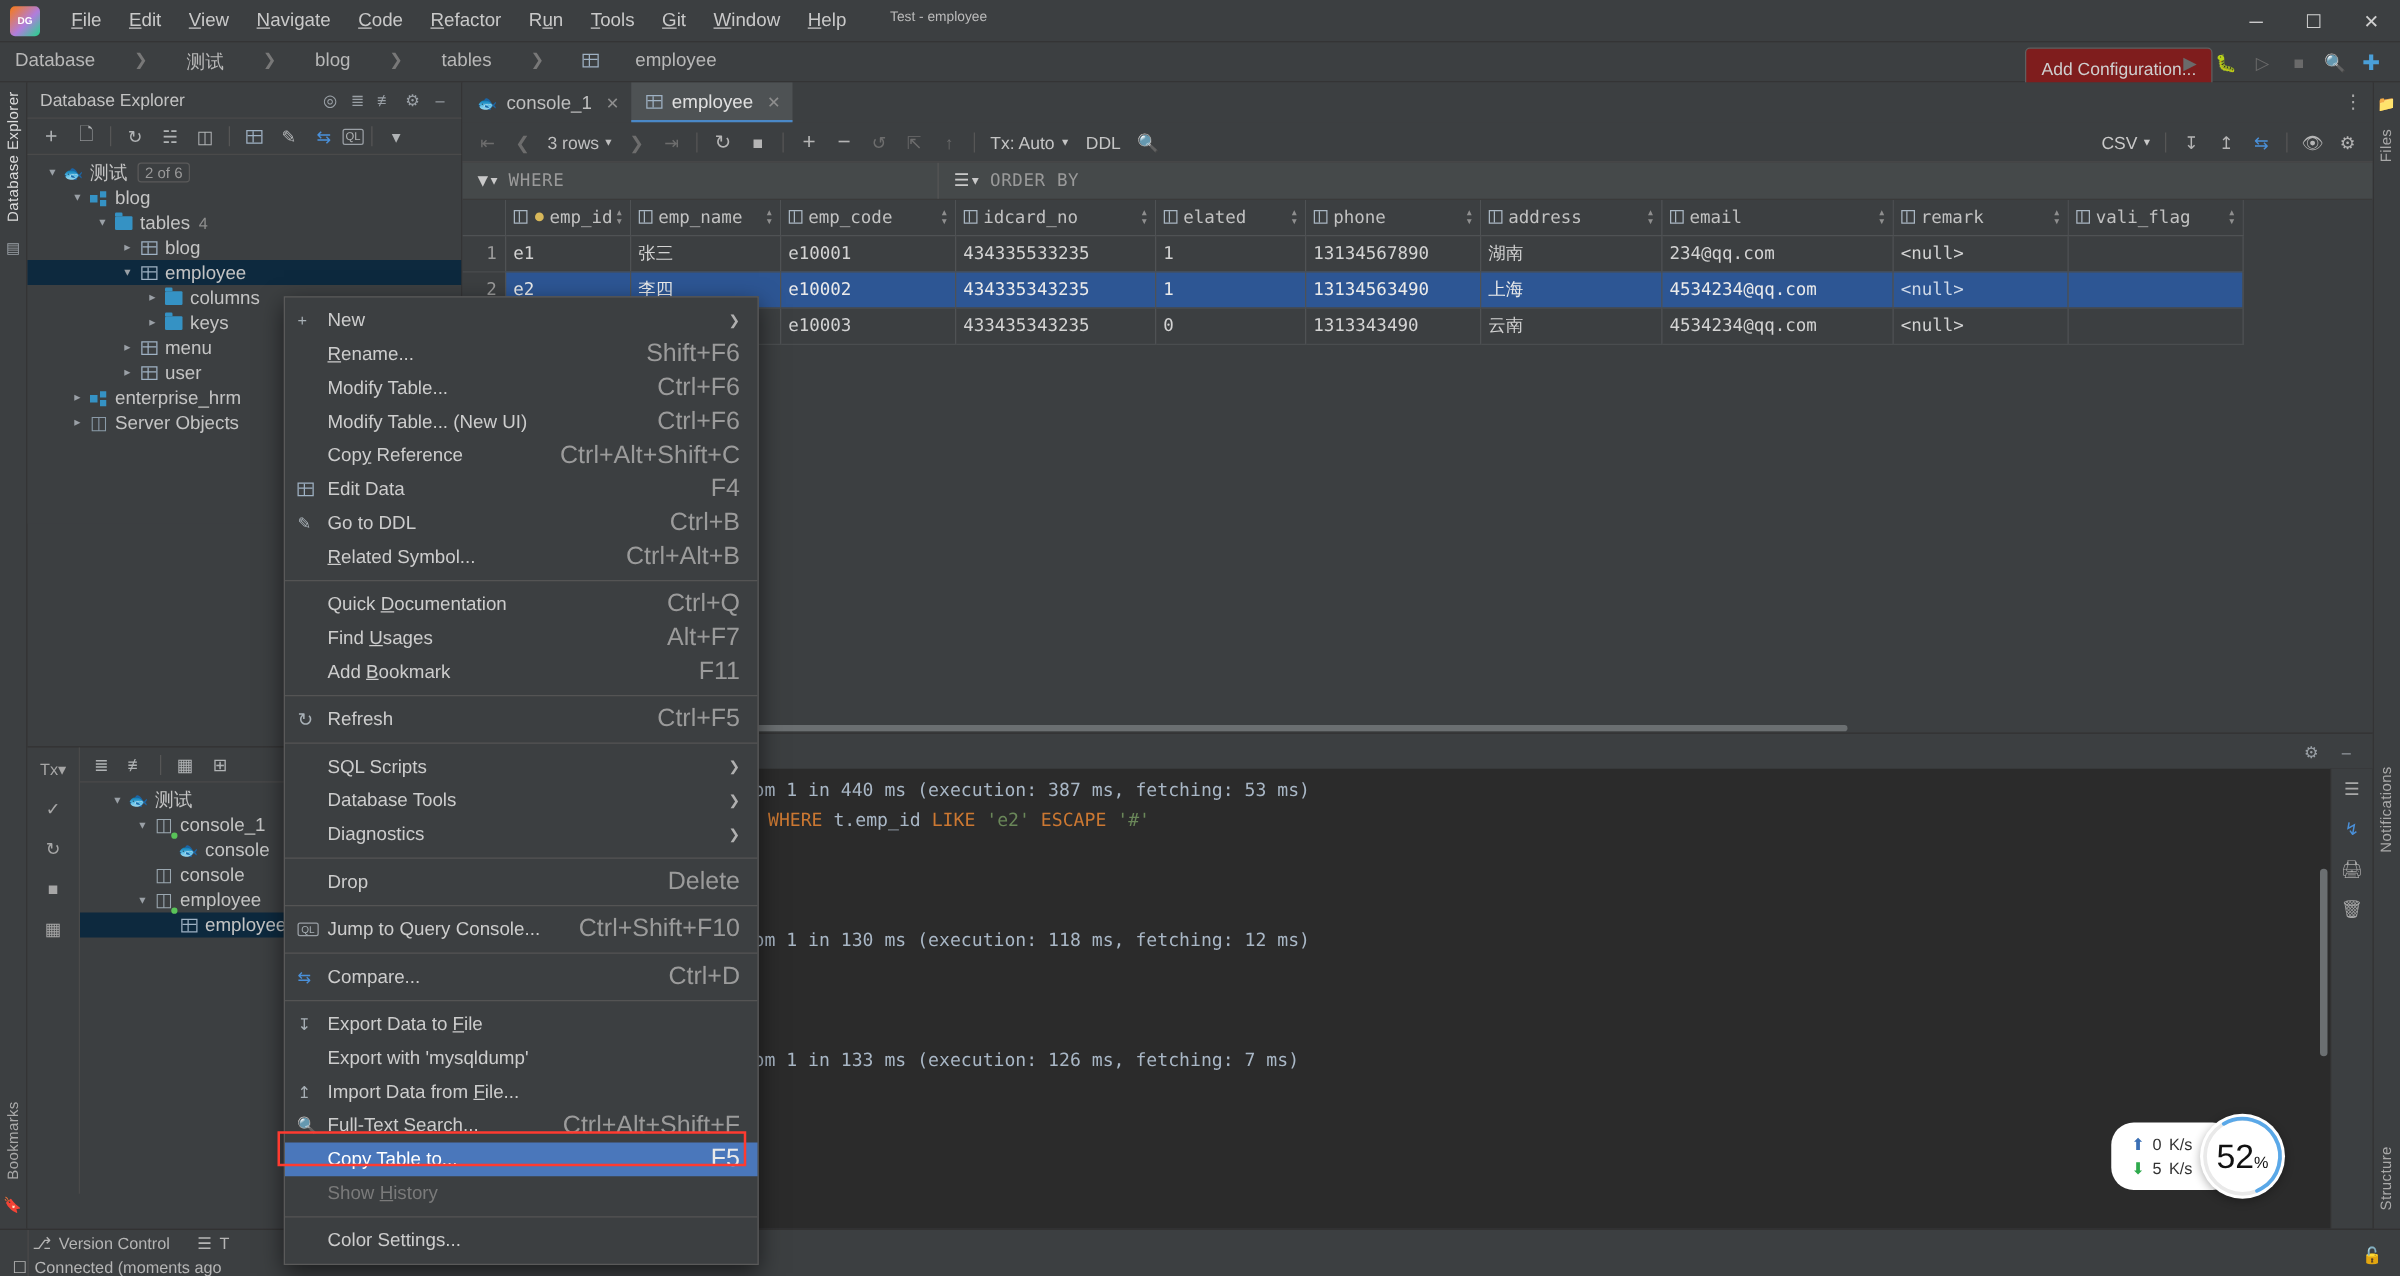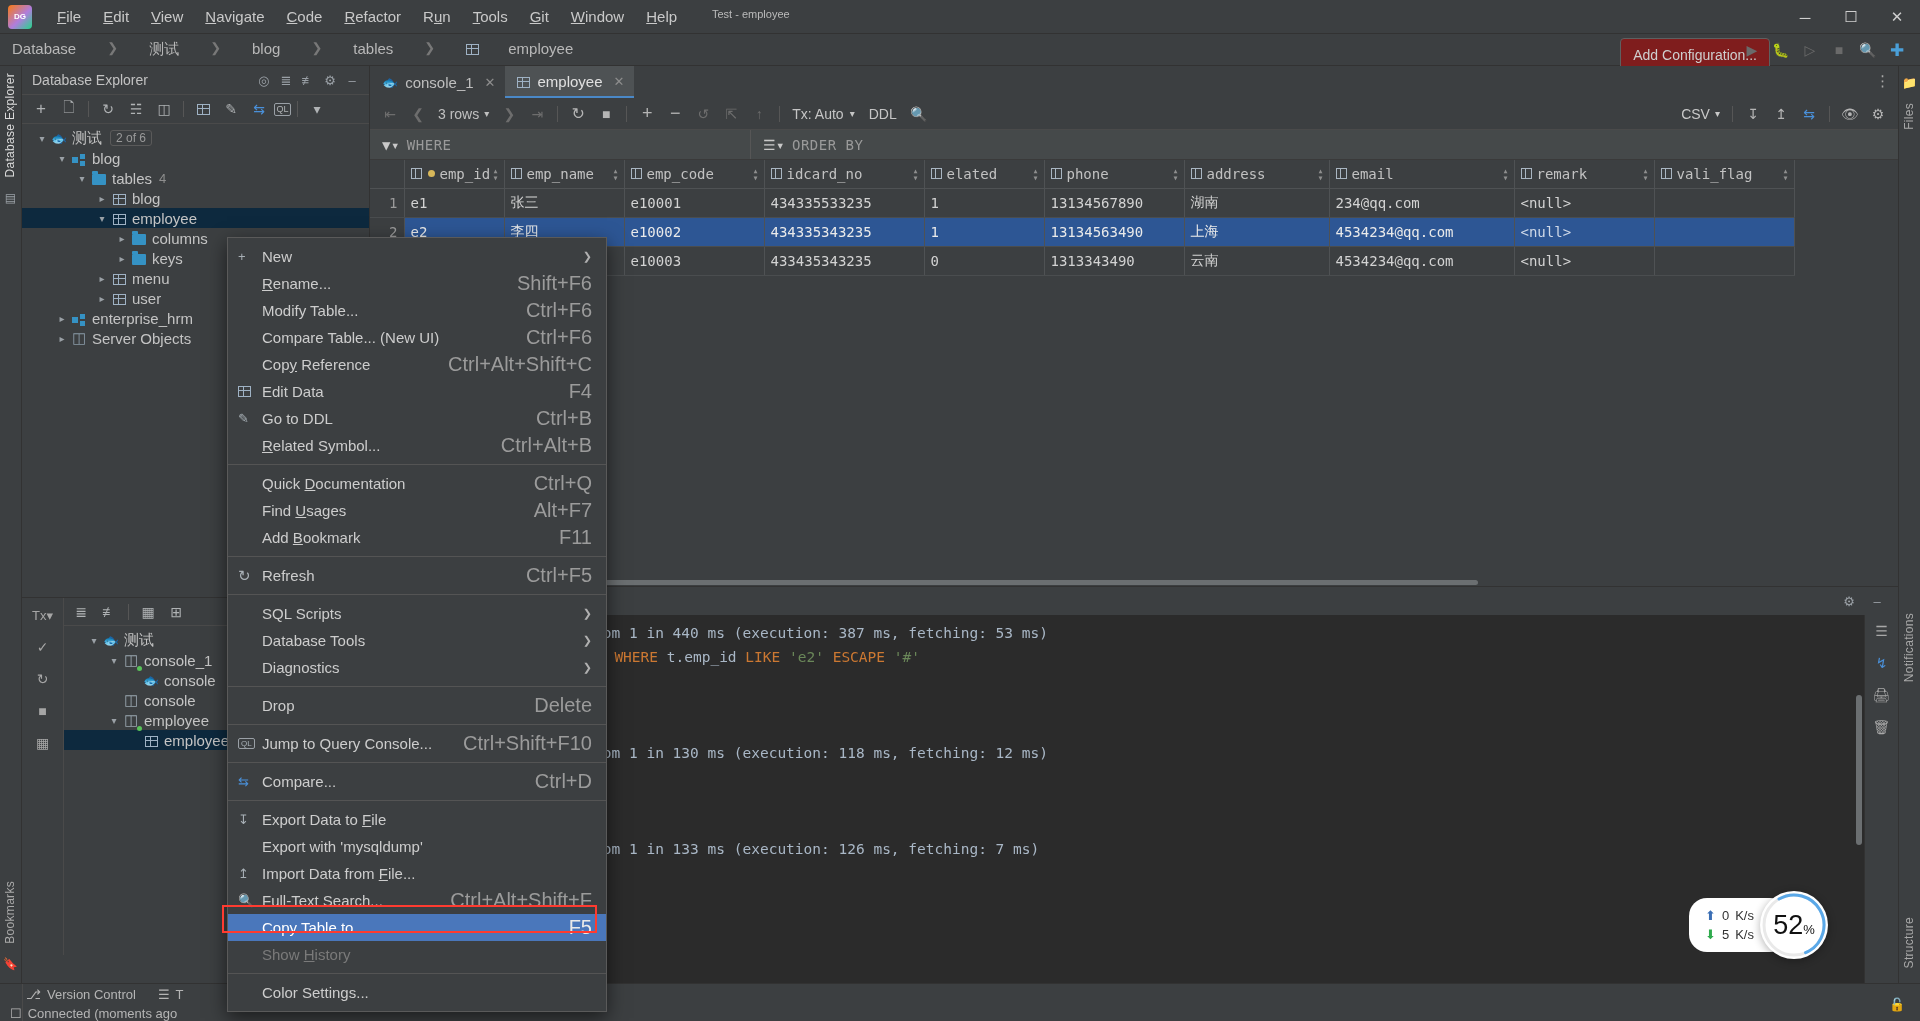--- a/index.html
+++ b/index.html
@@ -616,21 +616,21 @@
       <span class="lbl"><span class="u">R</span>ename...</span>
       <span class="acc">Shift+F6</span>
     </div>
     <div class="cmi">
       <span class="cic"></span>
       <span class="lbl">Modify Table...</span>
       <span class="acc">Ctrl+F6</span>
     </div>
     <div class="cmi">
       <span class="cic"></span>
-      <span class="lbl">Compare Table... (New UI)</span>
+      <span class="lbl">Modify Table... (New UI)</span>
       <span class="acc">Ctrl+F6</span>
     </div>
     <div class="cmi">
       <span class="cic"></span>
       <span class="lbl">Cop<span class="u">y</span> Reference</span>
       <span class="acc">Ctrl+Alt+Shift+C</span>
     </div>
     <div class="cmi">
       <span class="cic">
           <i class="ic-tbl"></i>

